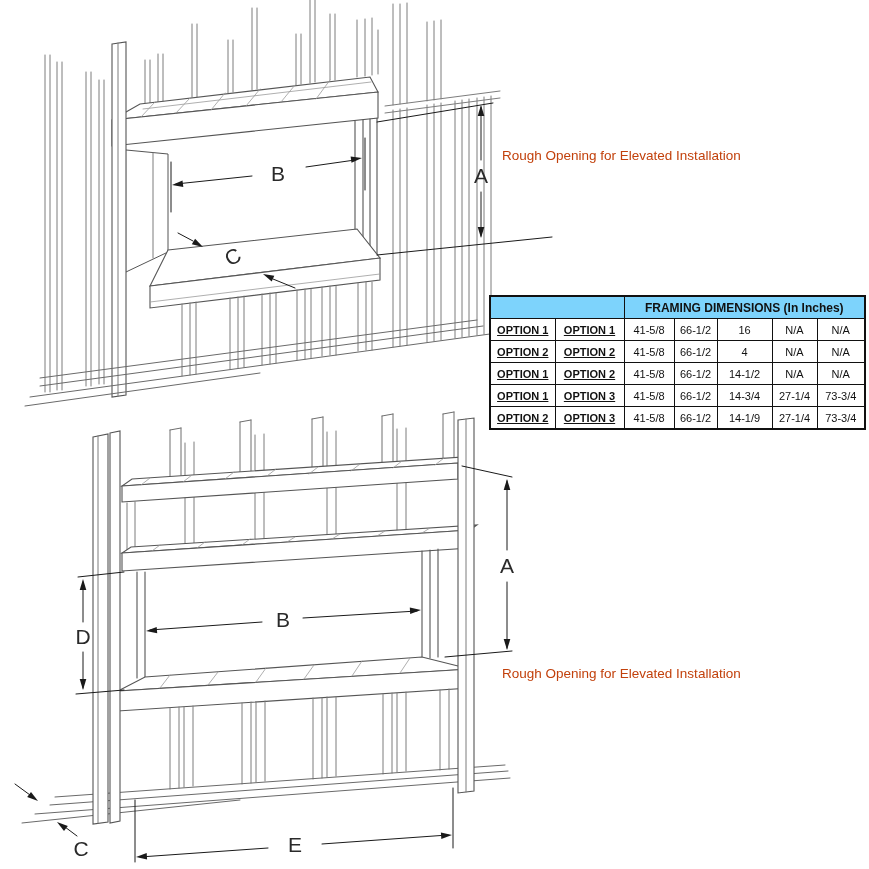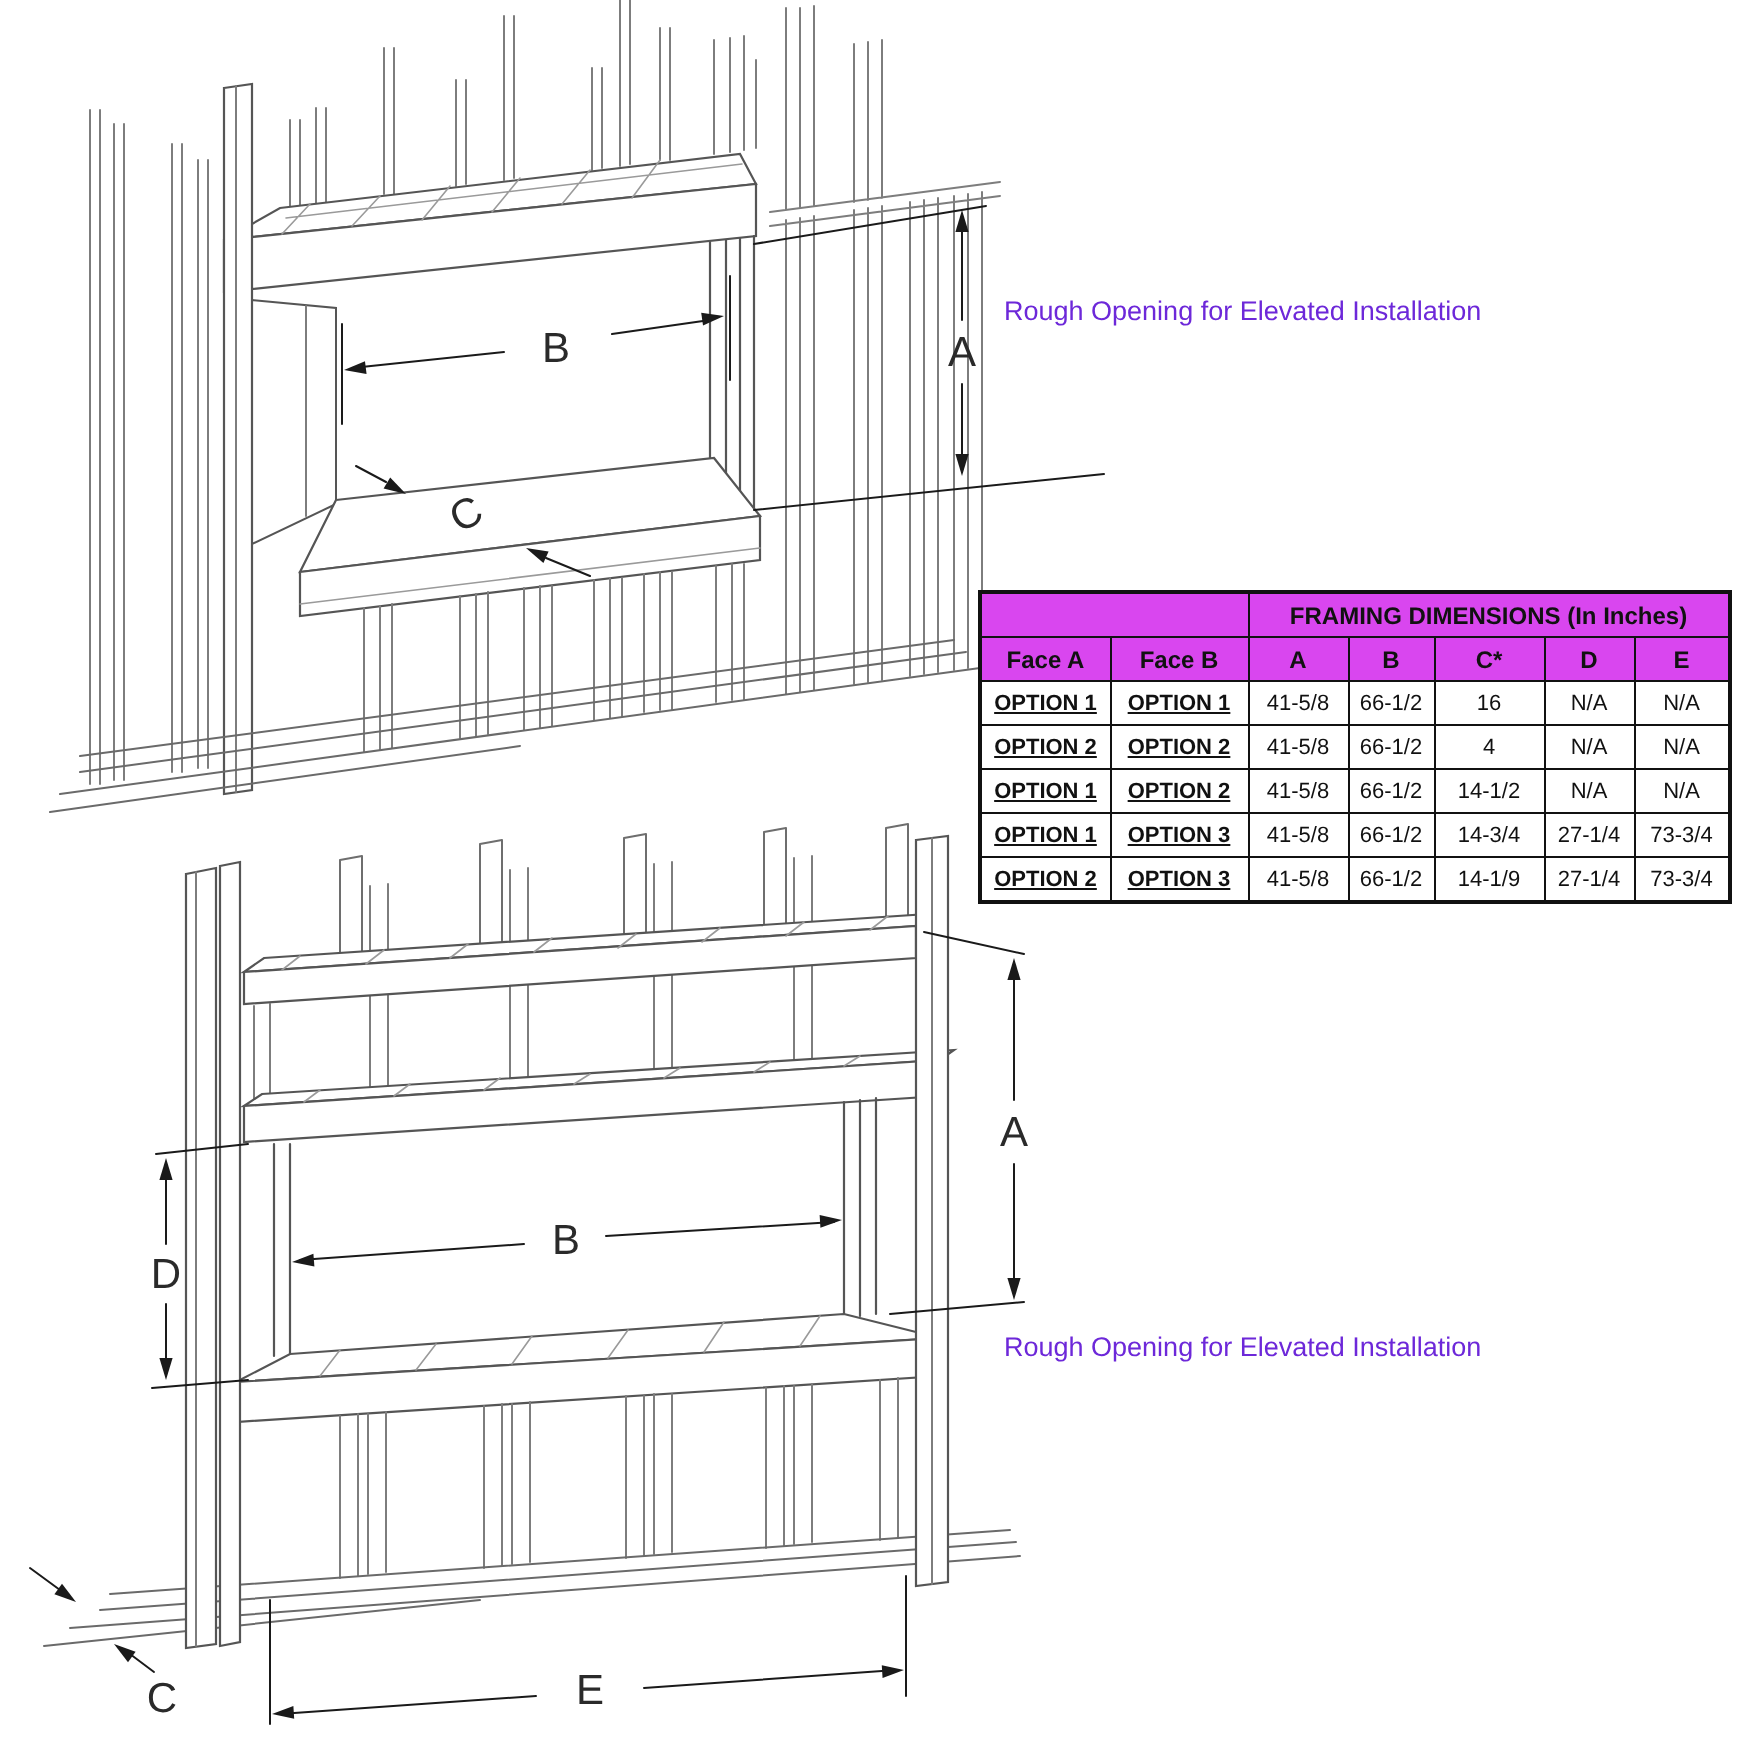--- a/index.html
+++ b/index.html
@@ -1,29 +1,29 @@
 <!DOCTYPE html>
 <html><head>
 <meta charset="utf-8">
 <style>
   html,body{margin:0;padding:0;background:#fff;}
   #page{position:relative;width:869px;height:869px;background:#fff;overflow:hidden;
         font-family:"Liberation Sans", sans-serif;color:#333;}
   #drawing{position:absolute;left:0;top:0;}
   svg path, svg line, svg polygon{vector-effect:non-scaling-stroke;}
-  .caption{position:absolute;font-size:13.5px;color:#6d28d9;white-space:nowrap;}
+  .caption{position:absolute;font-size:13.5px;color:#c2410c;white-space:nowrap;}
   #caption-top{left:502px;top:148px;}
   #caption-bottom{left:502px;top:666px;}
   #framing-table{position:absolute;left:489px;top:295px;width:377px;
                  border-collapse:collapse;table-layout:fixed;background:#fff;}
   #framing-table td{border:1px solid #111;height:21px;text-align:center;
                     vertical-align:middle;font-size:11px;padding:0 1px;color:#111;
                     overflow:hidden;white-space:nowrap;}
   #framing-table{border:2px solid #111;}
-  #framing-table td.hdr{background:#d946ef;font-weight:bold;font-size:12px;}
+  #framing-table td.hdr{background:#7dd3fc;font-weight:bold;font-size:12px;}
   #framing-table td.opt{font-weight:bold;text-decoration:underline;}
   .dim-label{font-size:21px;fill:#2a2a2a;font-family:"Liberation Sans",sans-serif;}
 </style>
 </head>
 <body>
 
 <div id="page">
 
 <svg id="drawing" width="869" height="869" viewBox="0 0 869 869">
 
@@ -173,29 +173,20 @@
         <col style="width:55px">
         <col style="width:45px">
         <col style="width:48px">
   </colgroup>
   <tbody>
         <tr>
           <td colspan="2" class="hdr"></td>
           <td colspan="5" class="hdr">FRAMING DIMENSIONS (In Inches)</td>
         </tr>
         <tr>
-          <td class="hdr">Face A</td>
-          <td class="hdr">Face B</td>
-          <td class="hdr">A</td>
-          <td class="hdr">B</td>
-          <td class="hdr">C*</td>
-          <td class="hdr">D</td>
-          <td class="hdr">E</td>
-        </tr>
-        <tr>
           <td class="opt">OPTION 1</td>
           <td class="opt">OPTION 1</td>
           <td>41-5/8</td>
           <td>66-1/2</td>
           <td>16</td>
           <td>N/A</td>
           <td>N/A</td>
         </tr>
         <tr>
           <td class="opt">OPTION 2</td>

